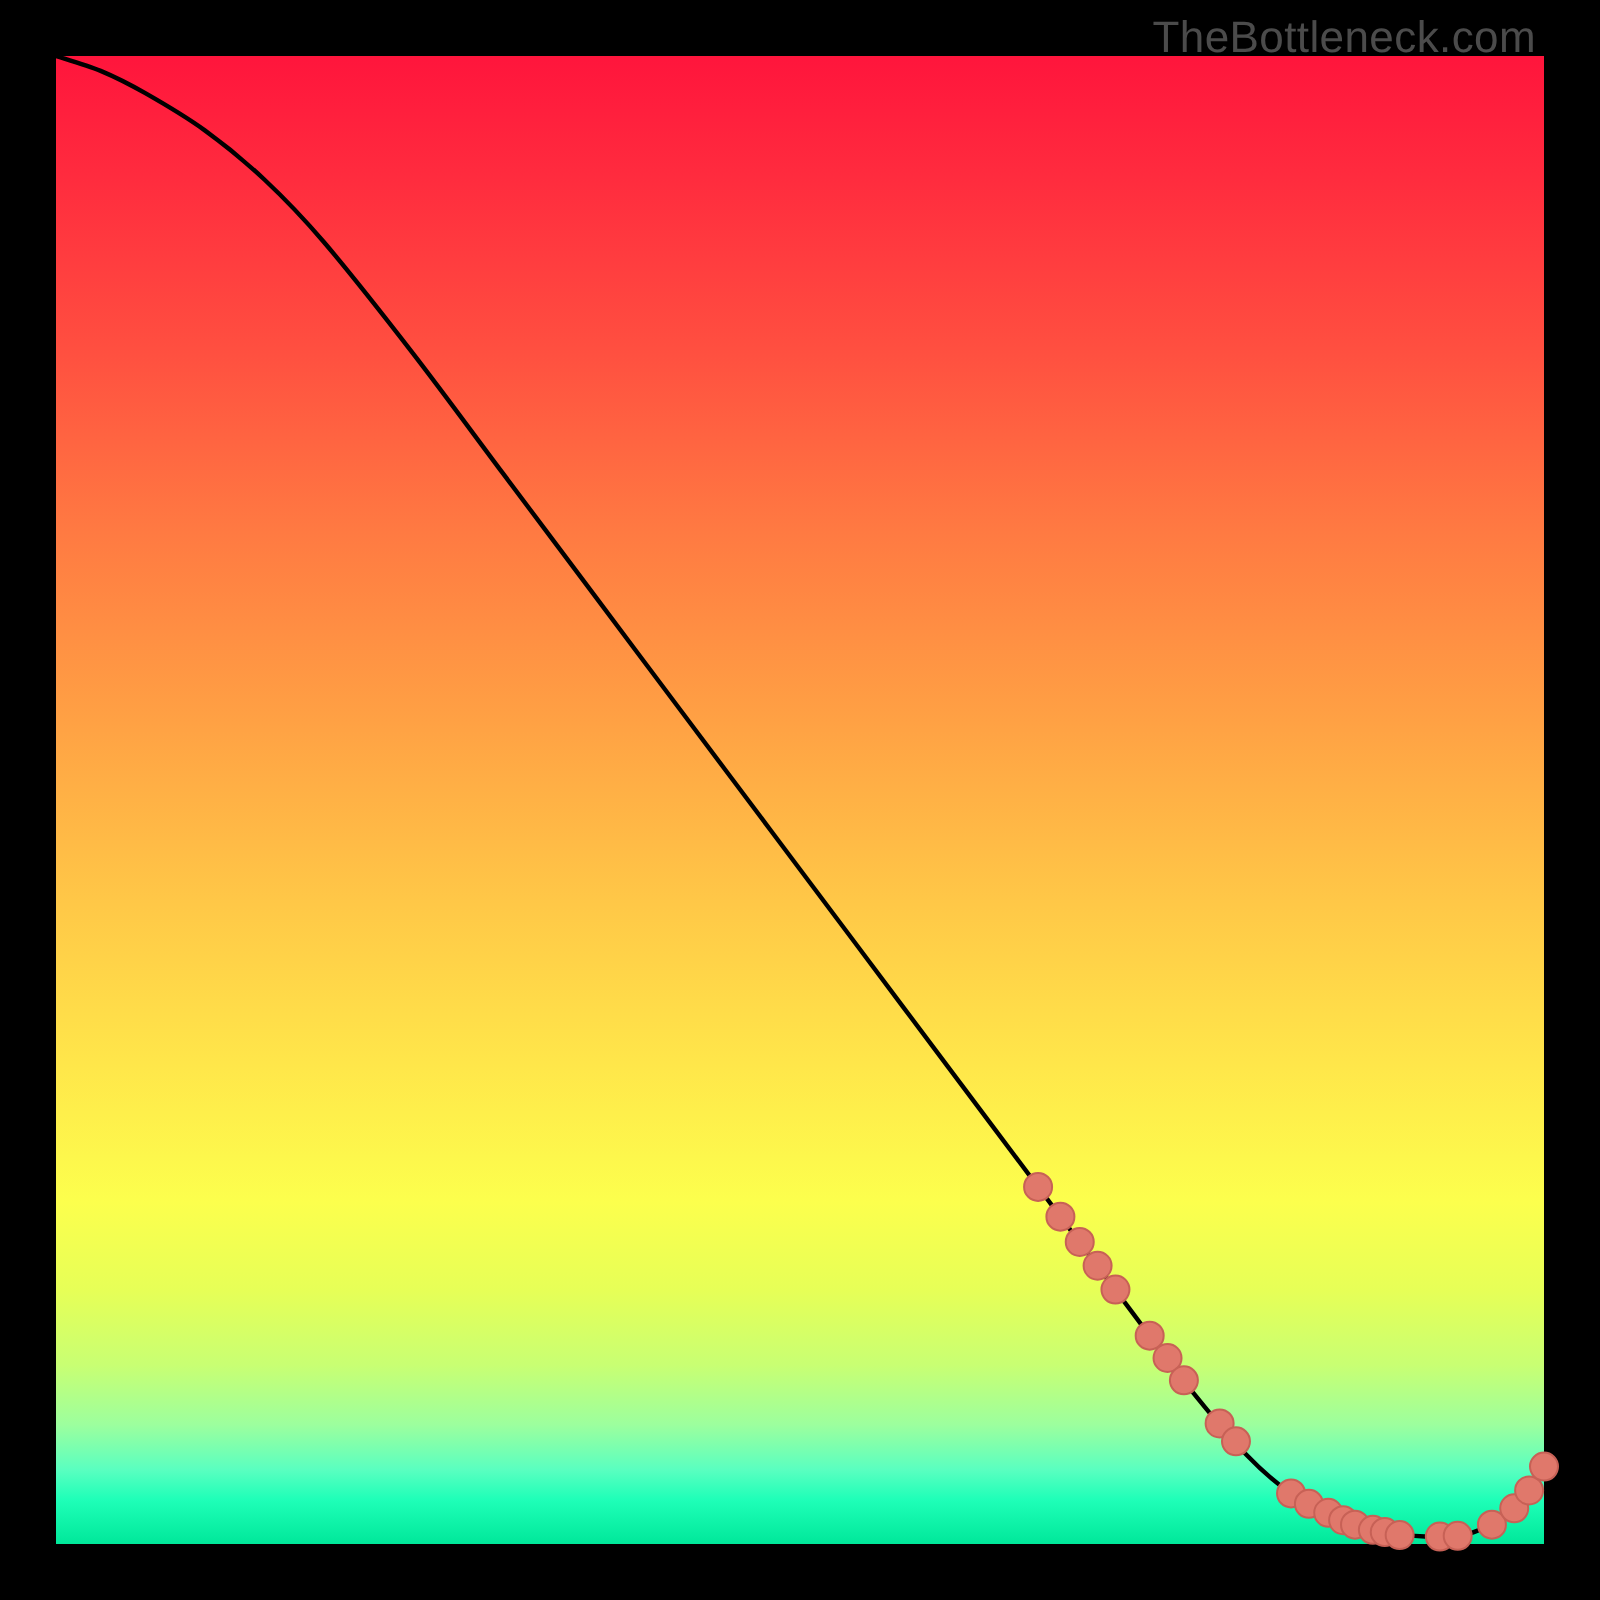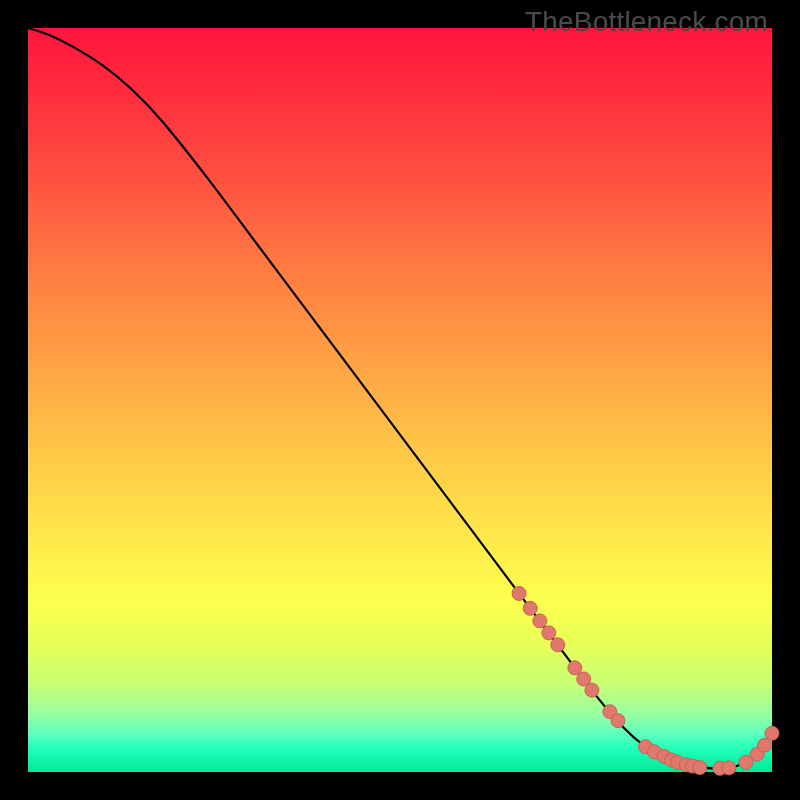--- a/index.html
+++ b/index.html
@@ -32,21 +32,21 @@
       #5affc0 95%,
       #1fffb8 97%,
       #00e89a 100%
     );
   }
   .watermark {
     position: absolute;
     top: 6px;
     right: 32px;
     color: #4b4b4b;
-    font-size: 28px;
+    font-size: 22px;
     font-weight: 500;
     letter-spacing: 0.2px;
     user-select: none;
   }
   svg.plot {
     position: absolute;
     left: 28px;
     top: 28px;
     width: 744px;
     height: 744px;

